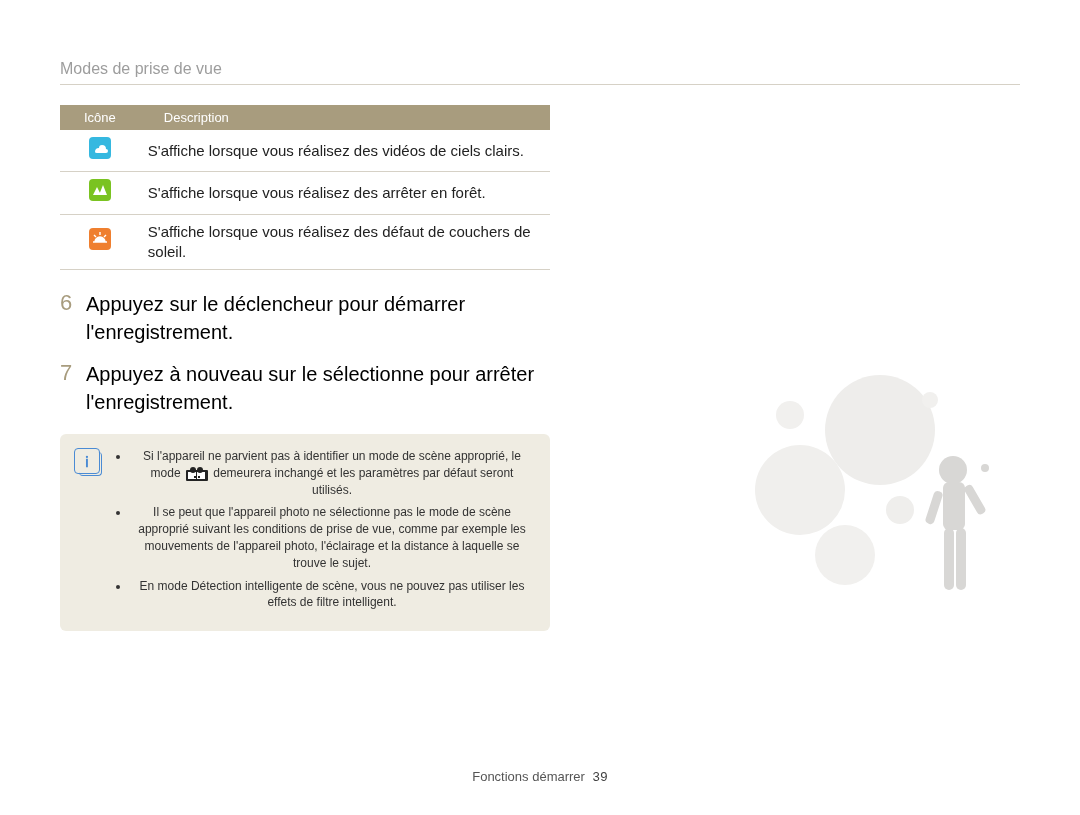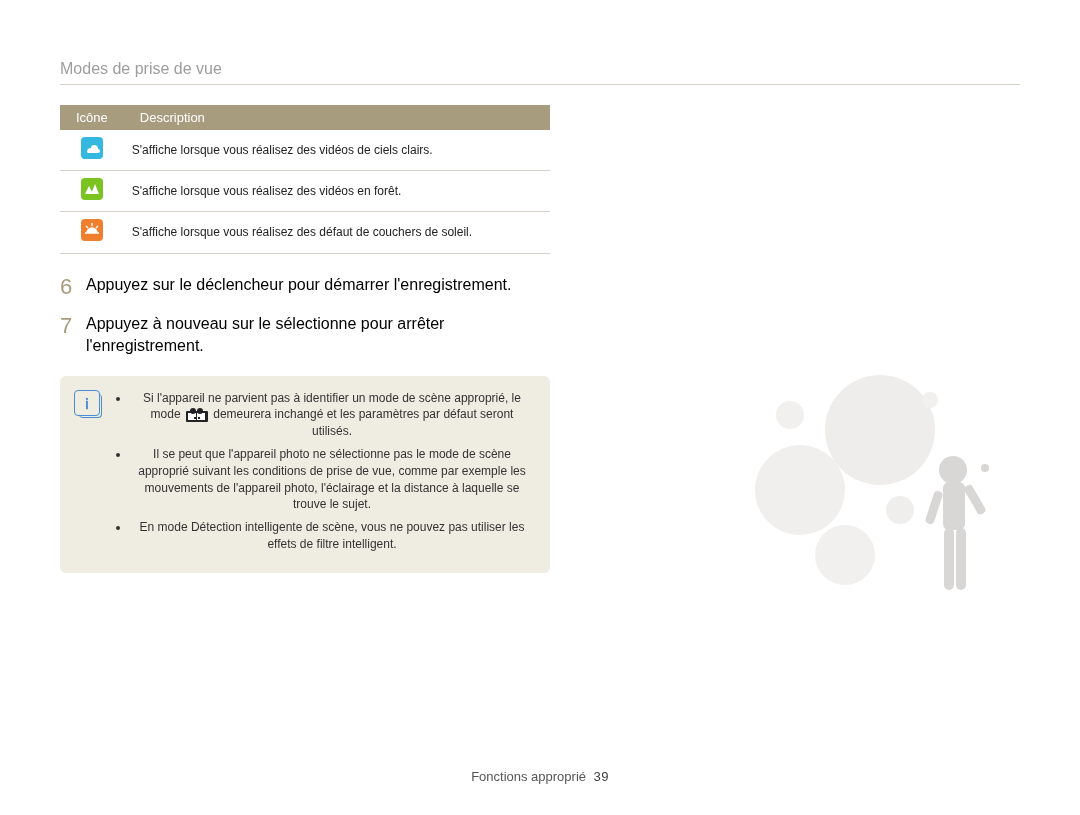--- a/index.html
+++ b/index.html
@@ -1,33 +1,33 @@
 <!DOCTYPE html>
 <html><head>
 <meta charset="utf-8">
 <style>
   * { box-sizing: border-box; margin: 0; padding: 0; }
   html, body { width: 1080px; height: 815px; background: #ffffff; font-family: Arial, Helvetica, sans-serif; color: #000; }
   .page { position: relative; width: 1080px; height: 815px; padding: 60px 60px 0 60px; }
   .page-title { font-size: 16px; font-weight: 300; color: #9d9d9d; letter-spacing: 0px; border-bottom: 1px solid #d6d1c6; padding-bottom: 6px; margin-bottom: 20px; }
   .content-col { width: 490px; }
   table.icon-table { width: 100%; border-collapse: collapse; }
-  table.icon-table th { background: #a89c7e; color: #ffffff; font-weight: 400; font-size: 13px; text-align: left; padding: 5px 16px; }
+  table.icon-table th { background: #a89c7e; color: #ffffff; font-weight: 400; font-size: 13px; text-align: left; padding: 5px 24px; }
   table.icon-table th.col-icon { width: 58px; }
-  table.icon-table td { border-bottom: 1px solid #d6d1c6; font-size: 12px; color: #222; padding: 7px 8px; vertical-align: middle; line-height: 1.35; margin-left: 9px; }
+  table.icon-table td { border-bottom: 1px solid #d6d1c6; font-size: 15px; color: #222; padding: 7px 8px; vertical-align: middle; line-height: 1.35; margin-left: 9px; }
   table.icon-table td.icon-cell { text-align: center; }
   .scene-icon { display: inline-block; width: 22px; height: 22px; border-radius: 4px; position: relative; }
   .scene-icon svg { position: absolute; left: 0; top: 0; }
   .bg-blue { background: #35b8e0; }
   .bg-green { background: #7ac321; }
   .bg-orange { background: #ef7f2f; }
   .steps { margin-top: 20px; }
   .step { display: flex; align-items: flex-start; gap: 10px; margin-bottom: 14px; }
   .step-num { font-size: 22px; color: #a89c7e; font-weight: 300; line-height: 1.15; min-width: 16px; }
-  .step-text { font-size: 16px; color: #000; line-height: 1.4; font-weight: 300; }
+  .step-text { font-size: 20px; color: #000; line-height: 1.4; font-weight: 300; }
   .note-box { margin-top: 18px; background: #efece2; border-radius: 6px; padding: 14px 16px 14px 14px; display: flex; gap: 12px; }
   .note-icon { flex: 0 0 28px; }
   .note-icon-inner { width: 26px; height: 26px; border: 1px solid #4a8bd4; border-radius: 4px; position: relative; display: flex; align-items: center; justify-content: center; color: #4a8bd4; font-weight: bold; font-size: 15px; }
   .note-icon-inner::before { content: ""; position: absolute; left: 4px; top: 3px; right: -3px; bottom: -3px; border: 1px solid #4a8bd4; border-radius: 4px; border-top: none; border-left: none; }
   .note-list { list-style: disc; padding-left: 16px; font-size: 12px; color: #333; line-height: 1.4; }
   .note-list li { margin-bottom: 6px; text-align: center; }
   .inline-movie-icon { display: inline-block; vertical-align: middle; width: 22px; height: 14px; margin: 0 2px; }
   .footer { position: absolute; left: 0; right: 0; bottom: 30px; text-align: center; font-size: 13px; color: #555; font-weight: 300; }
   .footer .pg { color: #404040; font-family: Liberation Mono, monospace; }
   .deco { position: absolute; right: 50px; top: 360px; width: 300px; height: 360px; }
@@ -60,21 +60,21 @@
           <td>S'affiche lorsque vous réalisez des vidéos de ciels clairs.</td>
         </tr>
         <tr>
           <td class="icon-cell">
             <span class="scene-icon bg-green">
               <svg viewBox="0 0 22 22">
                   <path d="M4 16 L8 8 L12 16 Z M10 16 L14 6 L18 16 Z" fill="#ffffff"></path>
                 </svg>
             </span>
           </td>
-          <td>S'affiche lorsque vous réalisez des vidéos en forêt.</td>
+          <td>S'affiche lorsque vous réalisez des arrêter en forêt.</td>
         </tr>
         <tr>
           <td class="icon-cell">
             <span class="scene-icon bg-orange">
               <svg viewBox="0 0 22 22">
                   <path d="M4 14 L18 14 M11 4 L11 7 M5 7 L7 9 M17 7 L15 9 M6 14 A5 5 0 0 1 16 14 Z" stroke="#ffffff" stroke-width="1.4" fill="#ffffff" fill-opacity="0.0"></path>
                   <path d="M6 14 A5 5 0 0 1 16 14 Z" fill="#ffffff"></path>
                 </svg>
             </span>
           </td>
@@ -135,16 +135,16 @@
         <rect x="233" y="128" width="9" height="32" rx="4" transform="rotate(-30 233 128)"></rect>
         <rect x="205" y="130" width="9" height="34" rx="4" transform="rotate(18 205 130)"></rect>
         <rect x="214" y="168" width="10" height="62" rx="5"></rect>
         <rect x="226" y="168" width="10" height="62" rx="5"></rect>
         <circle cx="255" cy="108" r="4"></circle>
       </g>
     </svg>
   </div>
 
   <div class="footer">
-    <span>Fonctions approprié</span>
+    <span>Fonctions démarrer</span>
     &nbsp;<span class="pg">39</span>
   </div>
 </div>
 
 </body></html>

